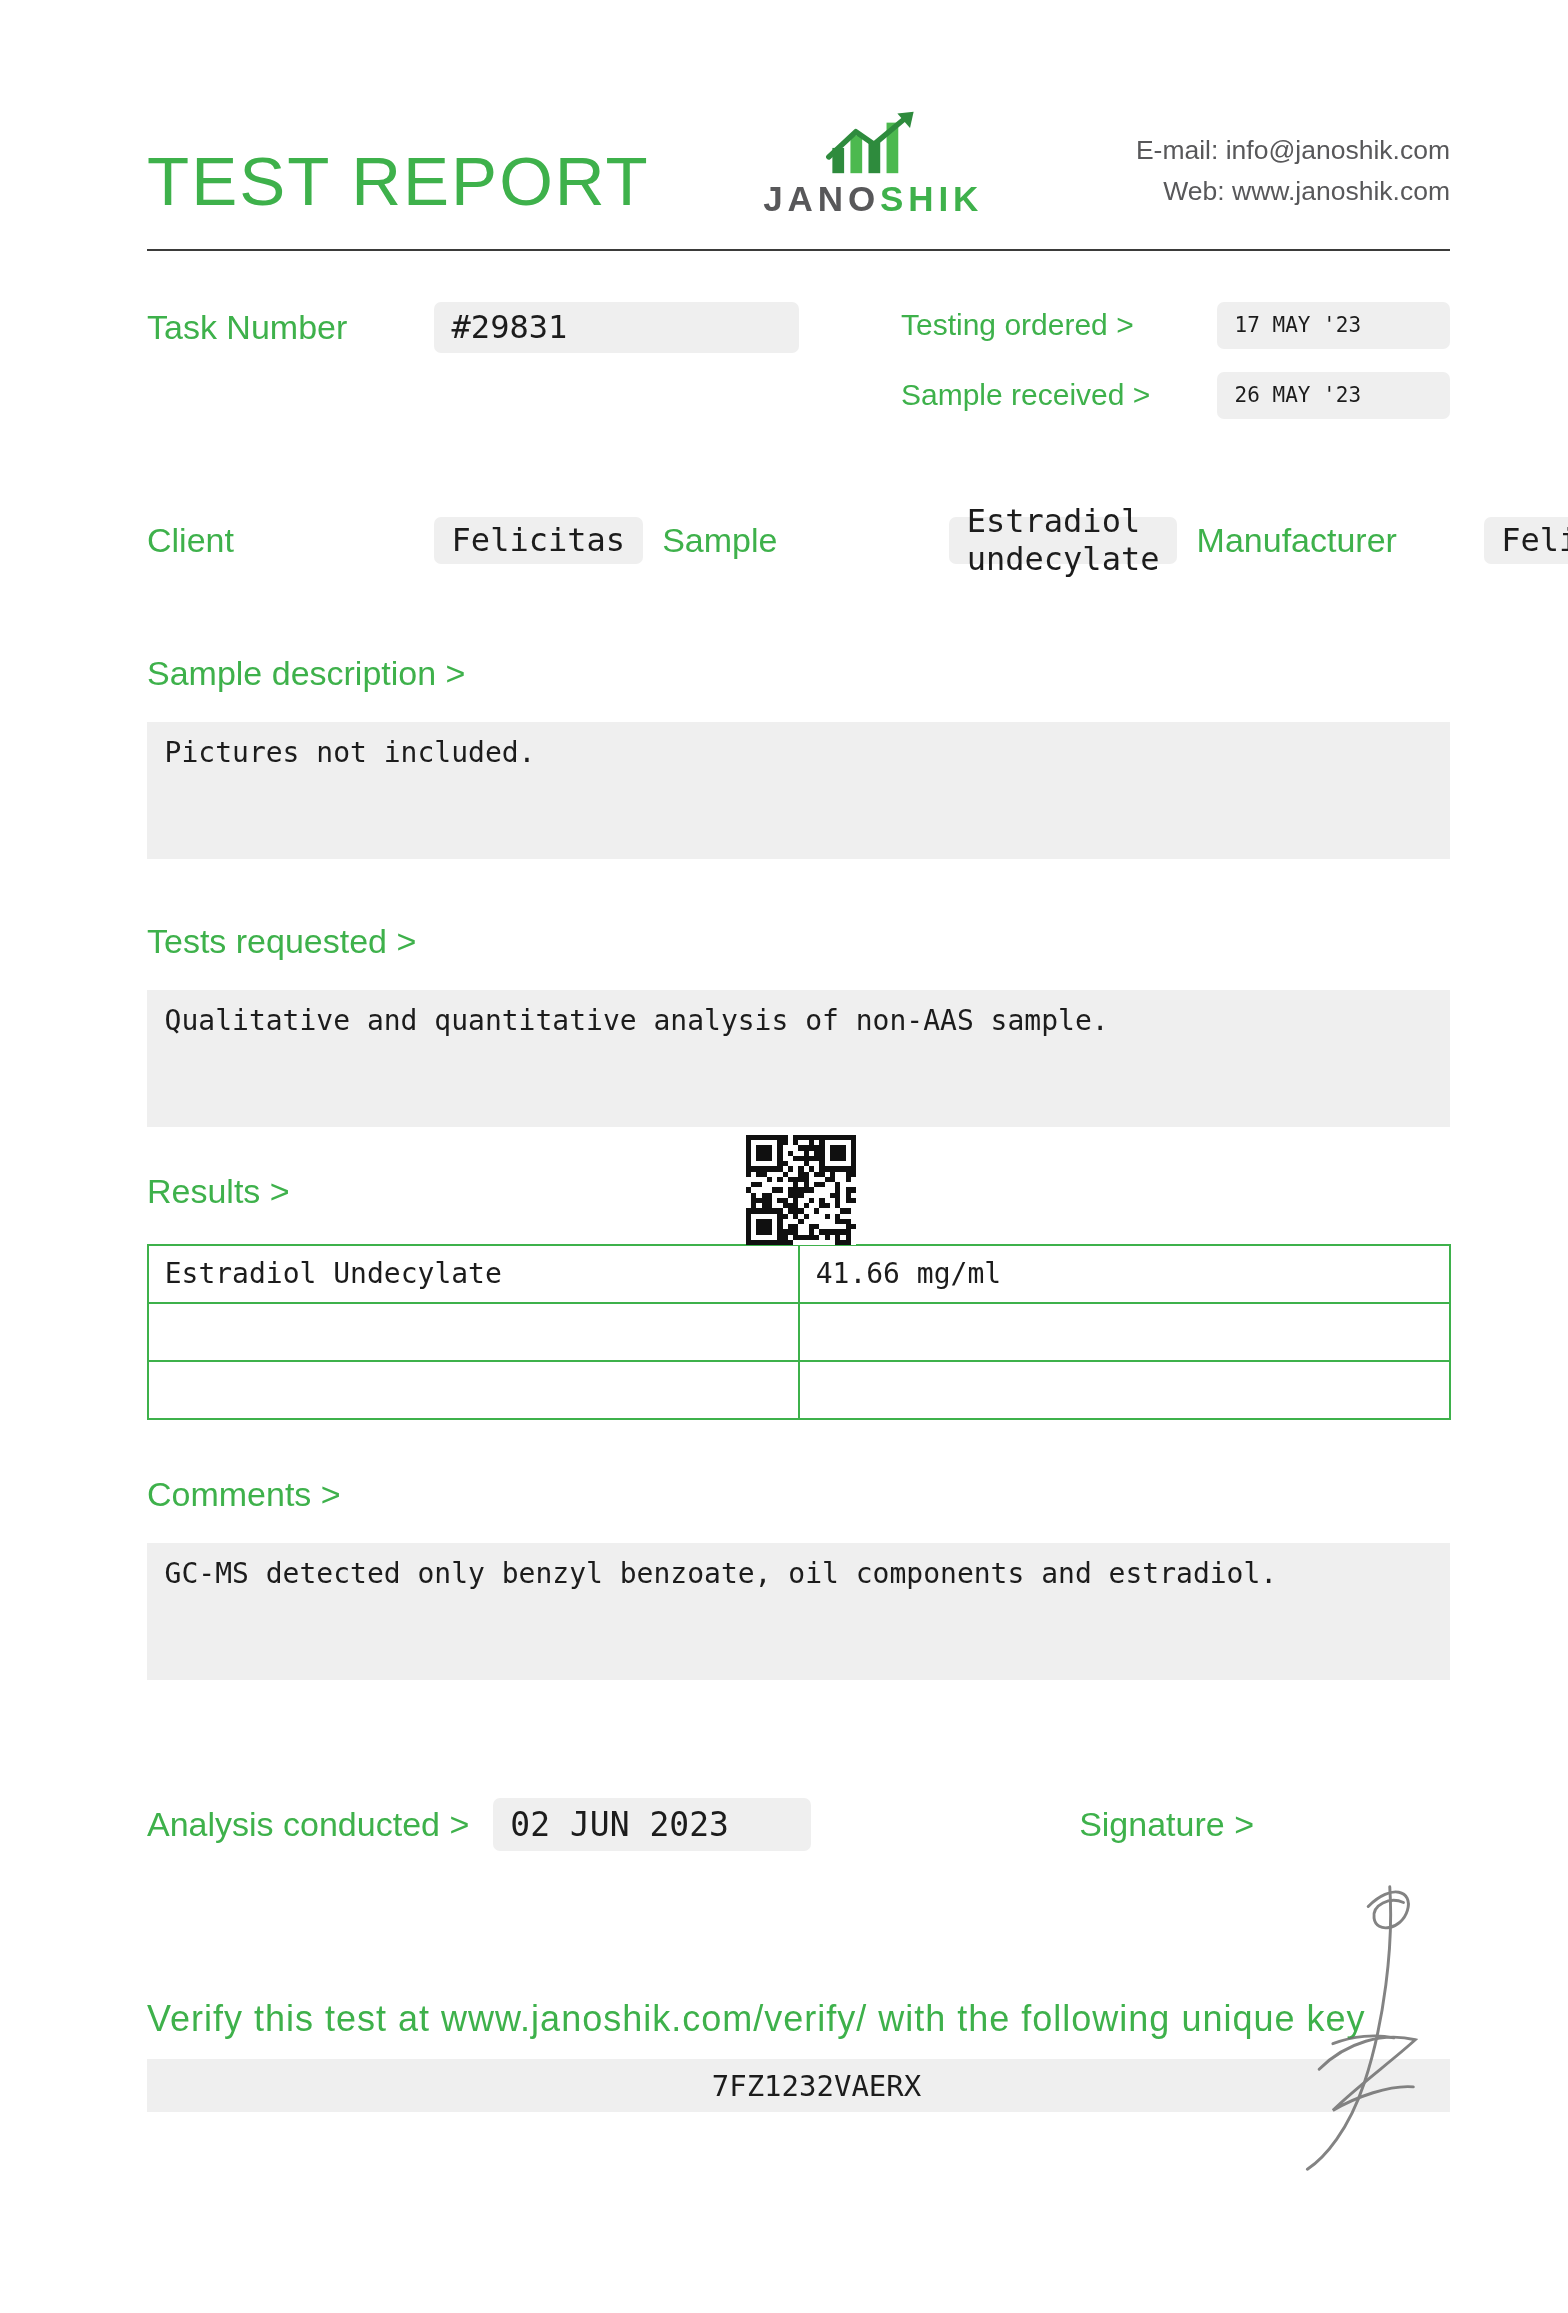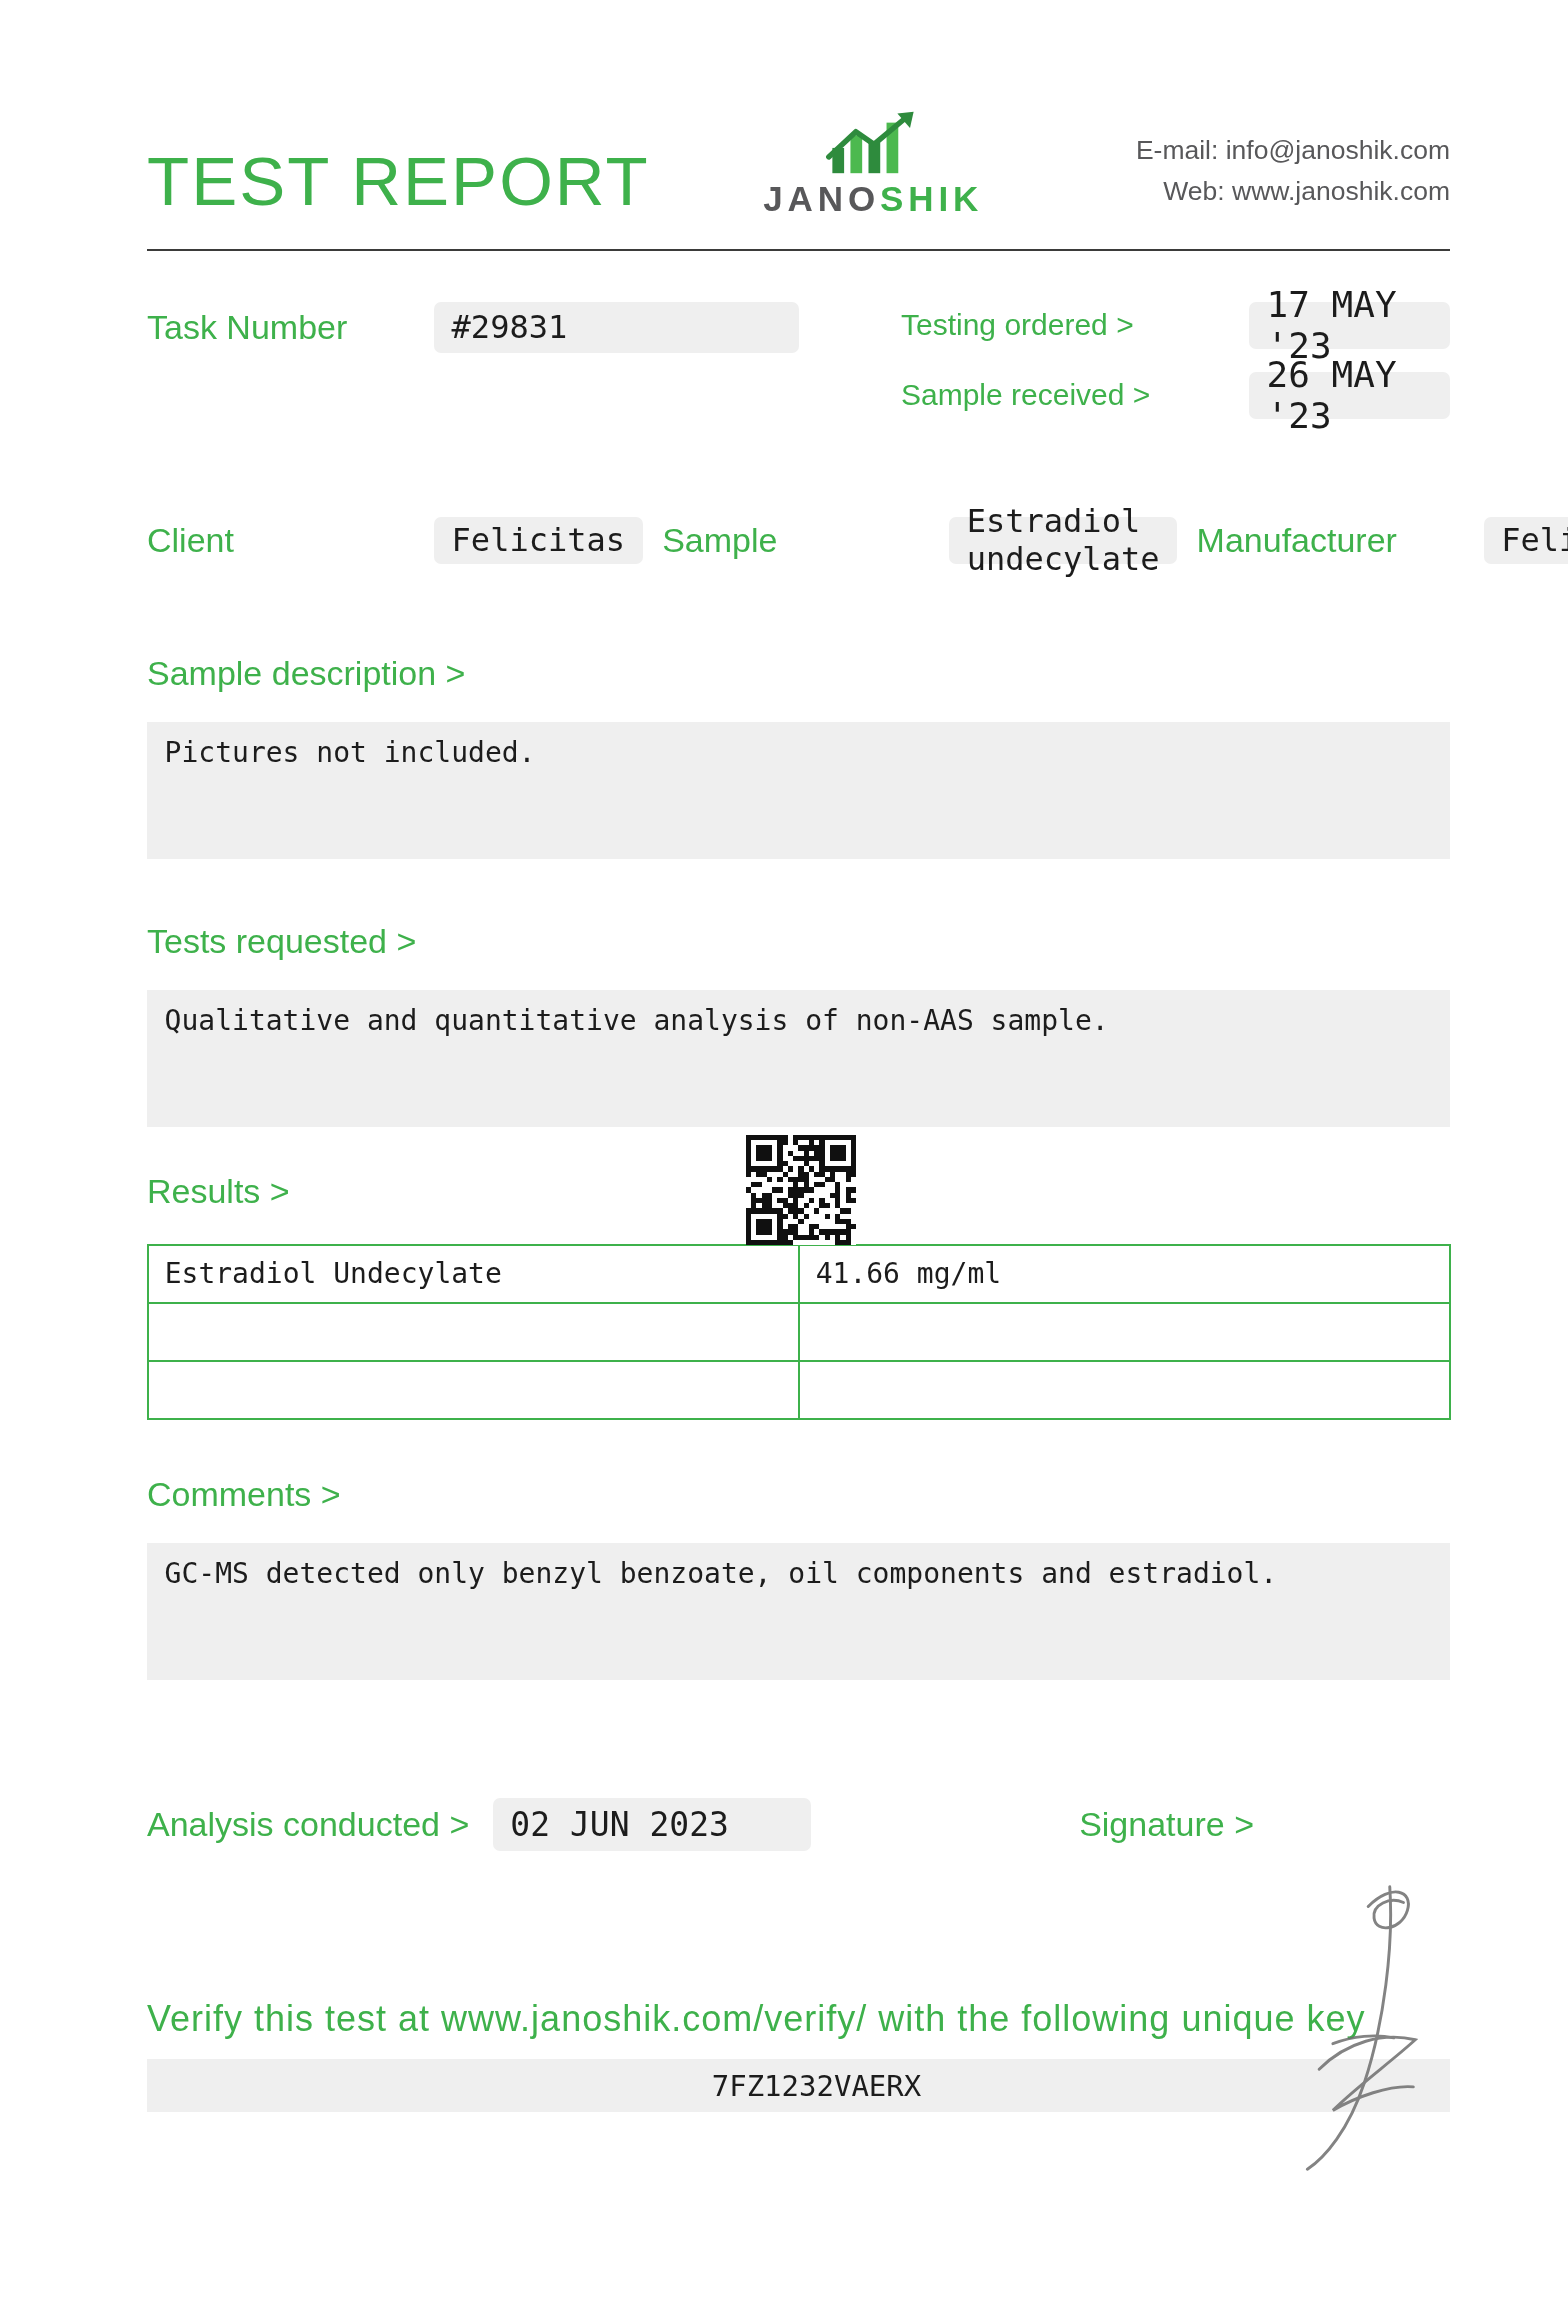--- a/index.html
+++ b/index.html
@@ -29,21 +29,21 @@
   
   .task-section { margin:51px 118px 0 147px; display:flex; justify-content:space-between; align-items:flex-start; }
   .task-left { display:flex; align-items:center; }
   .g-label { color:var(--green); font-size:34px; font-weight:400; }
   .task-left .g-label { width:287px; }
   .value-box { background:var(--box); color:var(--ink); font-size:32px; padding:5.9px 17.6px; display:flex; align-items:center;border-radius:7px; }
   .task-number-box { width:365px; height:51px; }
   .task-right { width:549px; display:flex; flex-direction:column; gap:23px; }
   .task-right .row { display:flex; justify-content:space-between; align-items:center; }
   .task-right .g-label { font-size:30px; }
-  .date-box { width:201px; height:47px; font-size:36px; }
+  .date-box { width:233px; height:47px; font-size:21px; }
 
   
   .details { margin:98px 118px 0 147px; display:flex; flex-direction:row; gap:19.6px; }
   .detail-row { display:flex; align-items:center; }
   .detail-row .g-label { width:287px; flex:0 0 287px; }
   .detail-row .value-box { flex:1; height:47px; }
 
   
   .section-heading { color:var(--green); font-size:34px; font-weight:400; margin:0 118px 0 147px; }
   .h-desc { margin-top:90px; }

